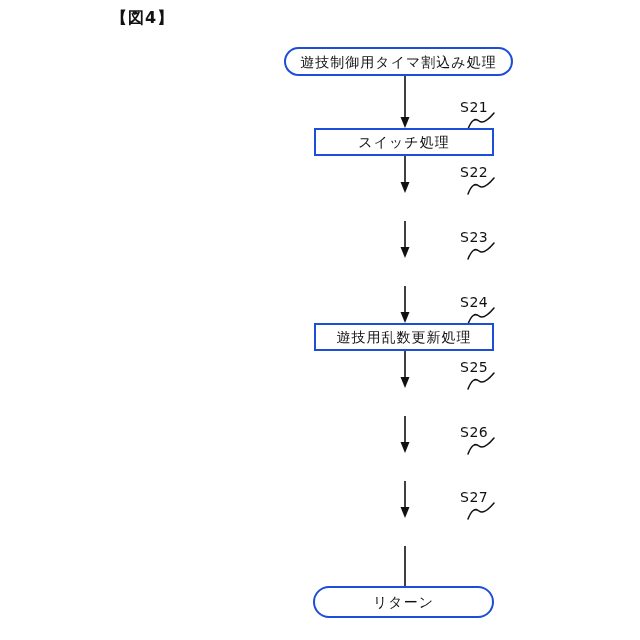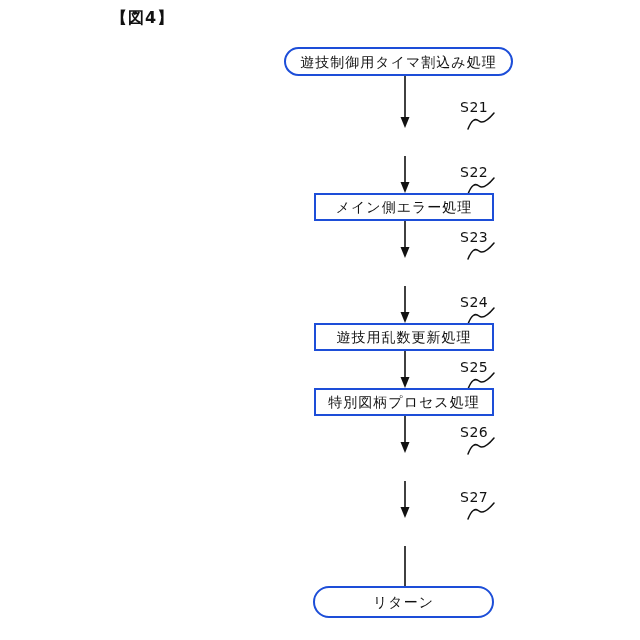--- a/index.html
+++ b/index.html
@@ -98,37 +98,34 @@
       <path d="M 468 389 q 5 -13 11 -8 q 5 4 15 -8"></path>
       <path d="M 468 454 q 5 -13 11 -8 q 5 4 15 -8"></path>
       <path d="M 468 519 q 5 -13 11 -8 q 5 4 15 -8"></path>
     </g>
   </svg>
 
   <div class="node terminal-start">
     <span>遊技制御用タイマ割込み処理</span>
   </div>
 
+  <div class="node process-box" style="top:128px">
+    <span>スイッチ処理</span>
+  </div>
   <div class="step-label" style="top:99px">S21</div>
 
-  <div class="node process-box" style="top:193px">
-    <span>メイン側エラー処理</span>
-  </div>
   <div class="step-label" style="top:164px">S22</div>
 
   <div class="step-label" style="top:229px">S23</div>
 
   <div class="node process-box" style="top:323px">
     <span>遊技用乱数更新処理</span>
   </div>
   <div class="step-label" style="top:294px">S24</div>
 
-  <div class="node process-box" style="top:388px">
-    <span>特別図柄プロセス処理</span>
-  </div>
   <div class="step-label" style="top:359px">S25</div>
 
   <div class="step-label" style="top:424px">S26</div>
 
   <div class="step-label" style="top:489px">S27</div>
 
   <div class="node terminal-end">
     <span>リターン</span>
   </div>
 

